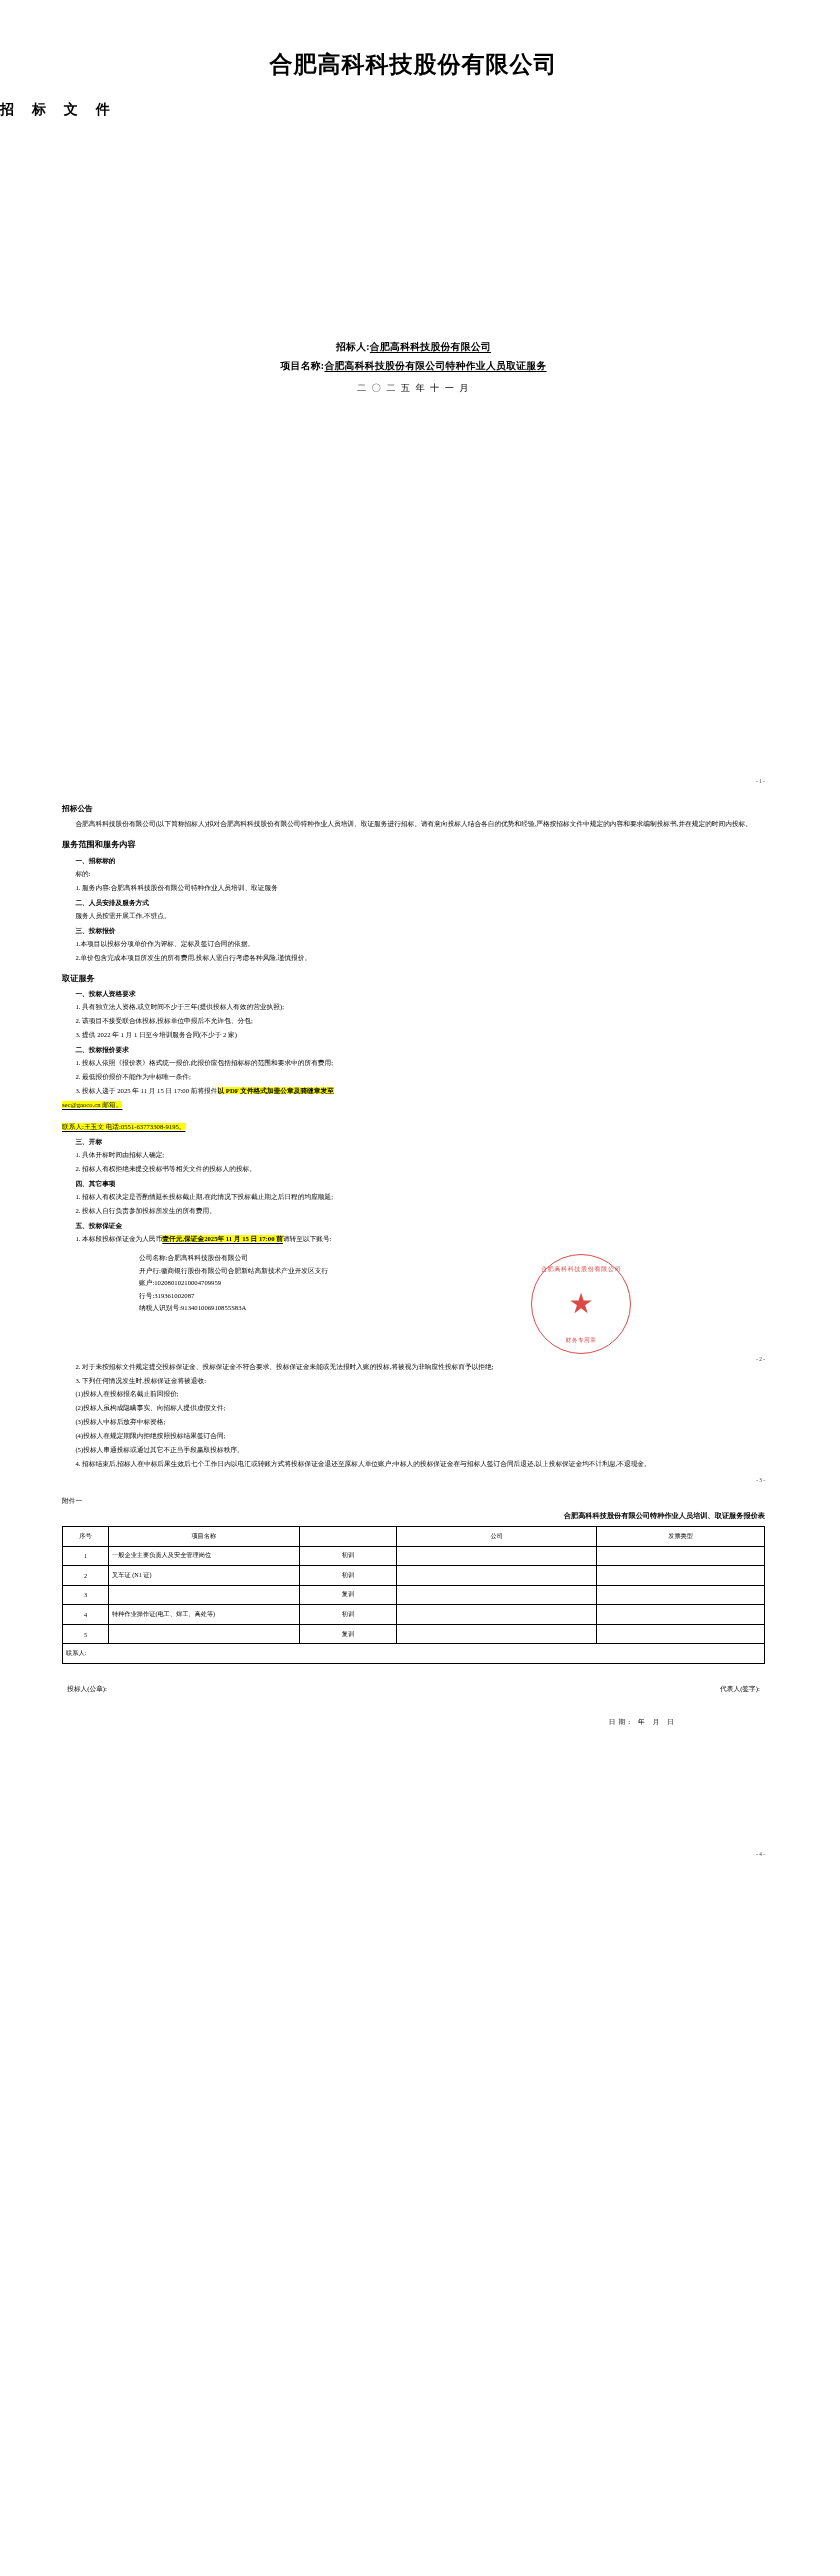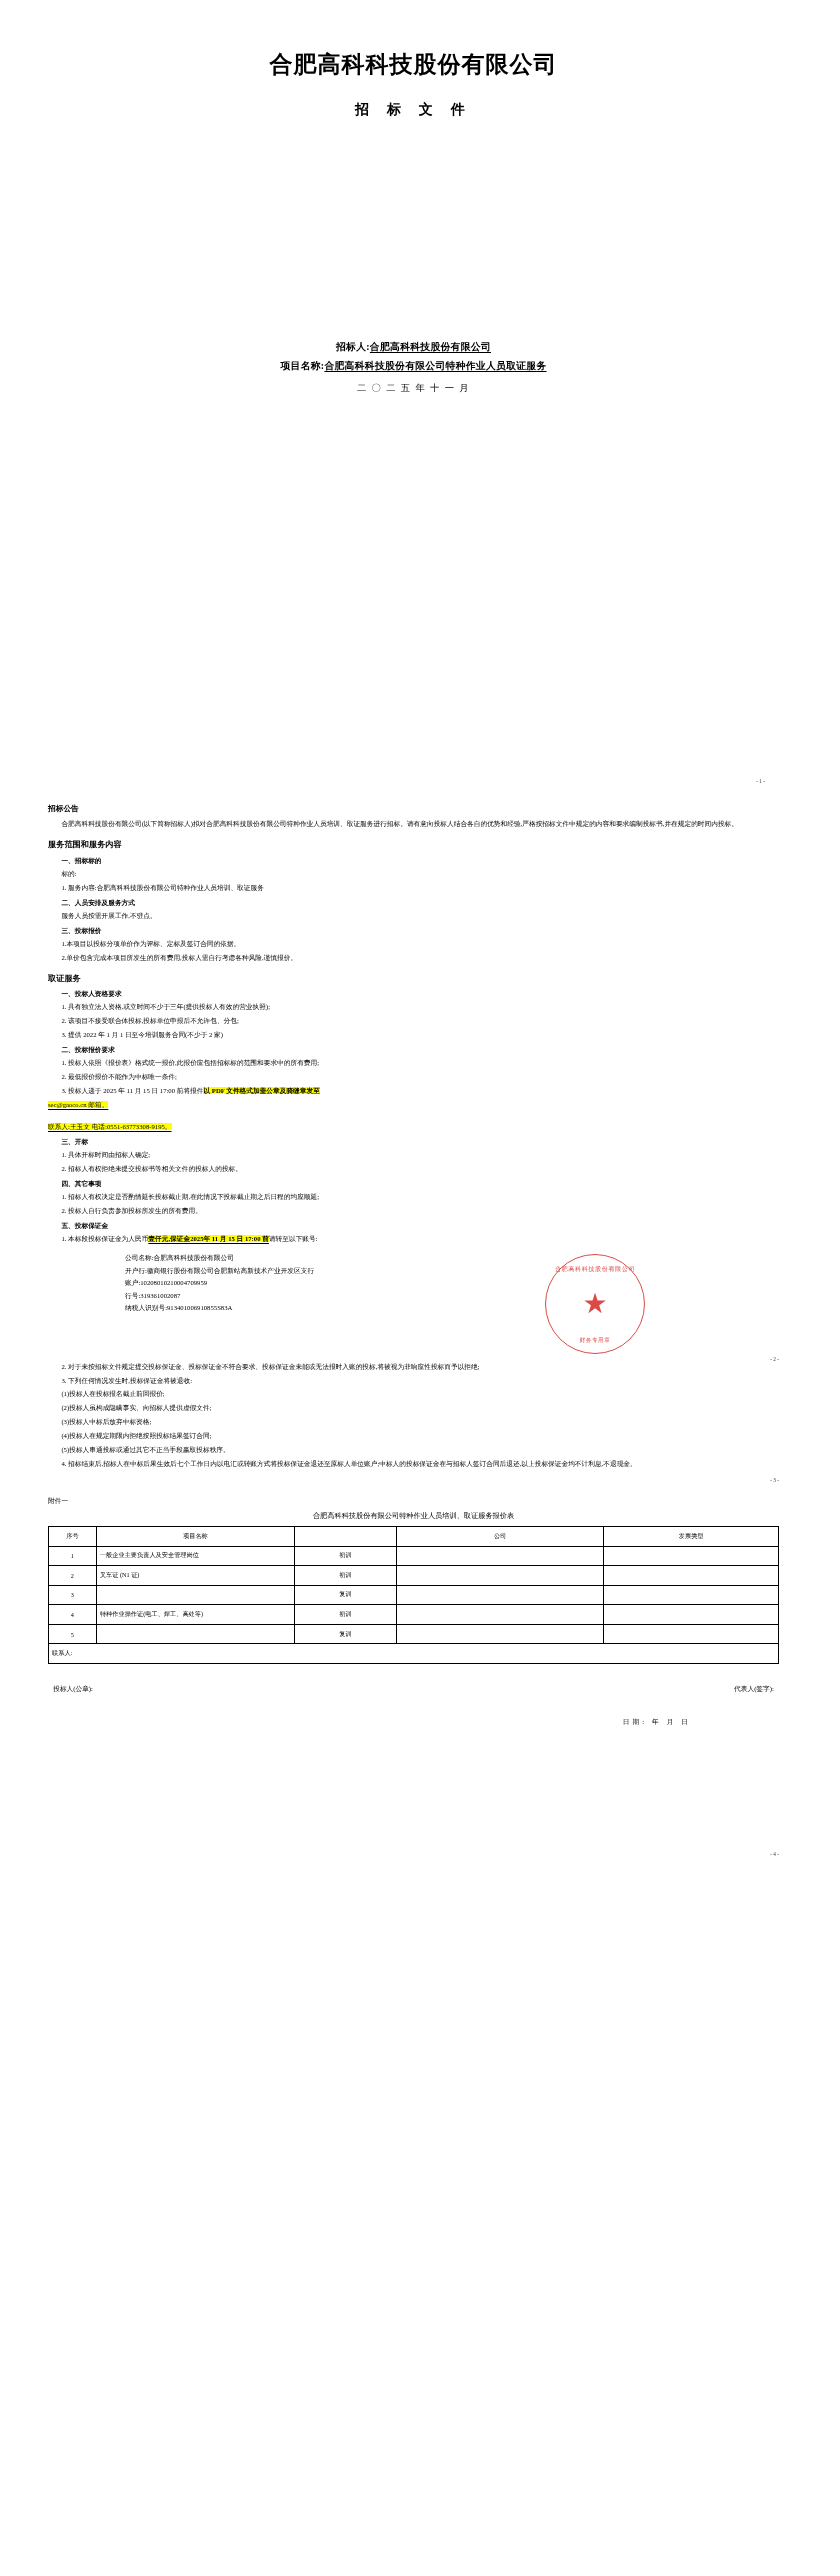--- a/index.html
+++ b/index.html
@@ -24,21 +24,20 @@
   }
   .cover-title {
     text-align: center;
     font-size: 23px;
     font-weight: bold;
     letter-spacing: 1px;
     padding-top: 49px;
     font-family: "Liberation Serif", "DejaVu Serif", serif;
   }
   .cover-sub {
-    text-align: center;
     font-size: 14px;
     font-weight: bold;
     letter-spacing: 7.2px;
     padding-top: 20.6px;
   }
   .cover-mid {
     margin-top: 222px;
     text-align: center;
   }
   .cover-line {
@@ -59,21 +58,21 @@
     letter-spacing: 1.5px;
   }
   .page-num {
     position: absolute;
     right: 62px;
     font-size: 5.2px;
     color: #333;
   }
   
   .body-page {
-    padding: 0 48px;
+    padding: 0 62px;
     box-sizing: border-box;
     position: relative;
   }
   .sec-head {
     font-size: 7.7px;
     font-weight: bold;
     margin: 0 0 5.2px 0;
   }
   p.para {
     font-size: 6.7px;
@@ -162,23 +161,23 @@
     color: #d6322d;
     font-size: 5.7px;
     letter-spacing: 0.5px;
   }
   
   .appendix-label {
     font-size: 6.7px;
     margin: 13.4px 0 5.2px 0;
   }
   .table-title {
-    text-align: center;
+    text-align: right;
     font-size: 7.2px;
-    font-weight: normal;
+    font-weight: bold;
     margin: 3.1px 0 5.2px 0;
   }
   table.quote {
     border-collapse: collapse;
     width: 100%;
     font-size: 6.2px;
   }
   table.quote th, table.quote td {
     border: 0.5px solid #000;
     padding: 2.6px 3.1px;

